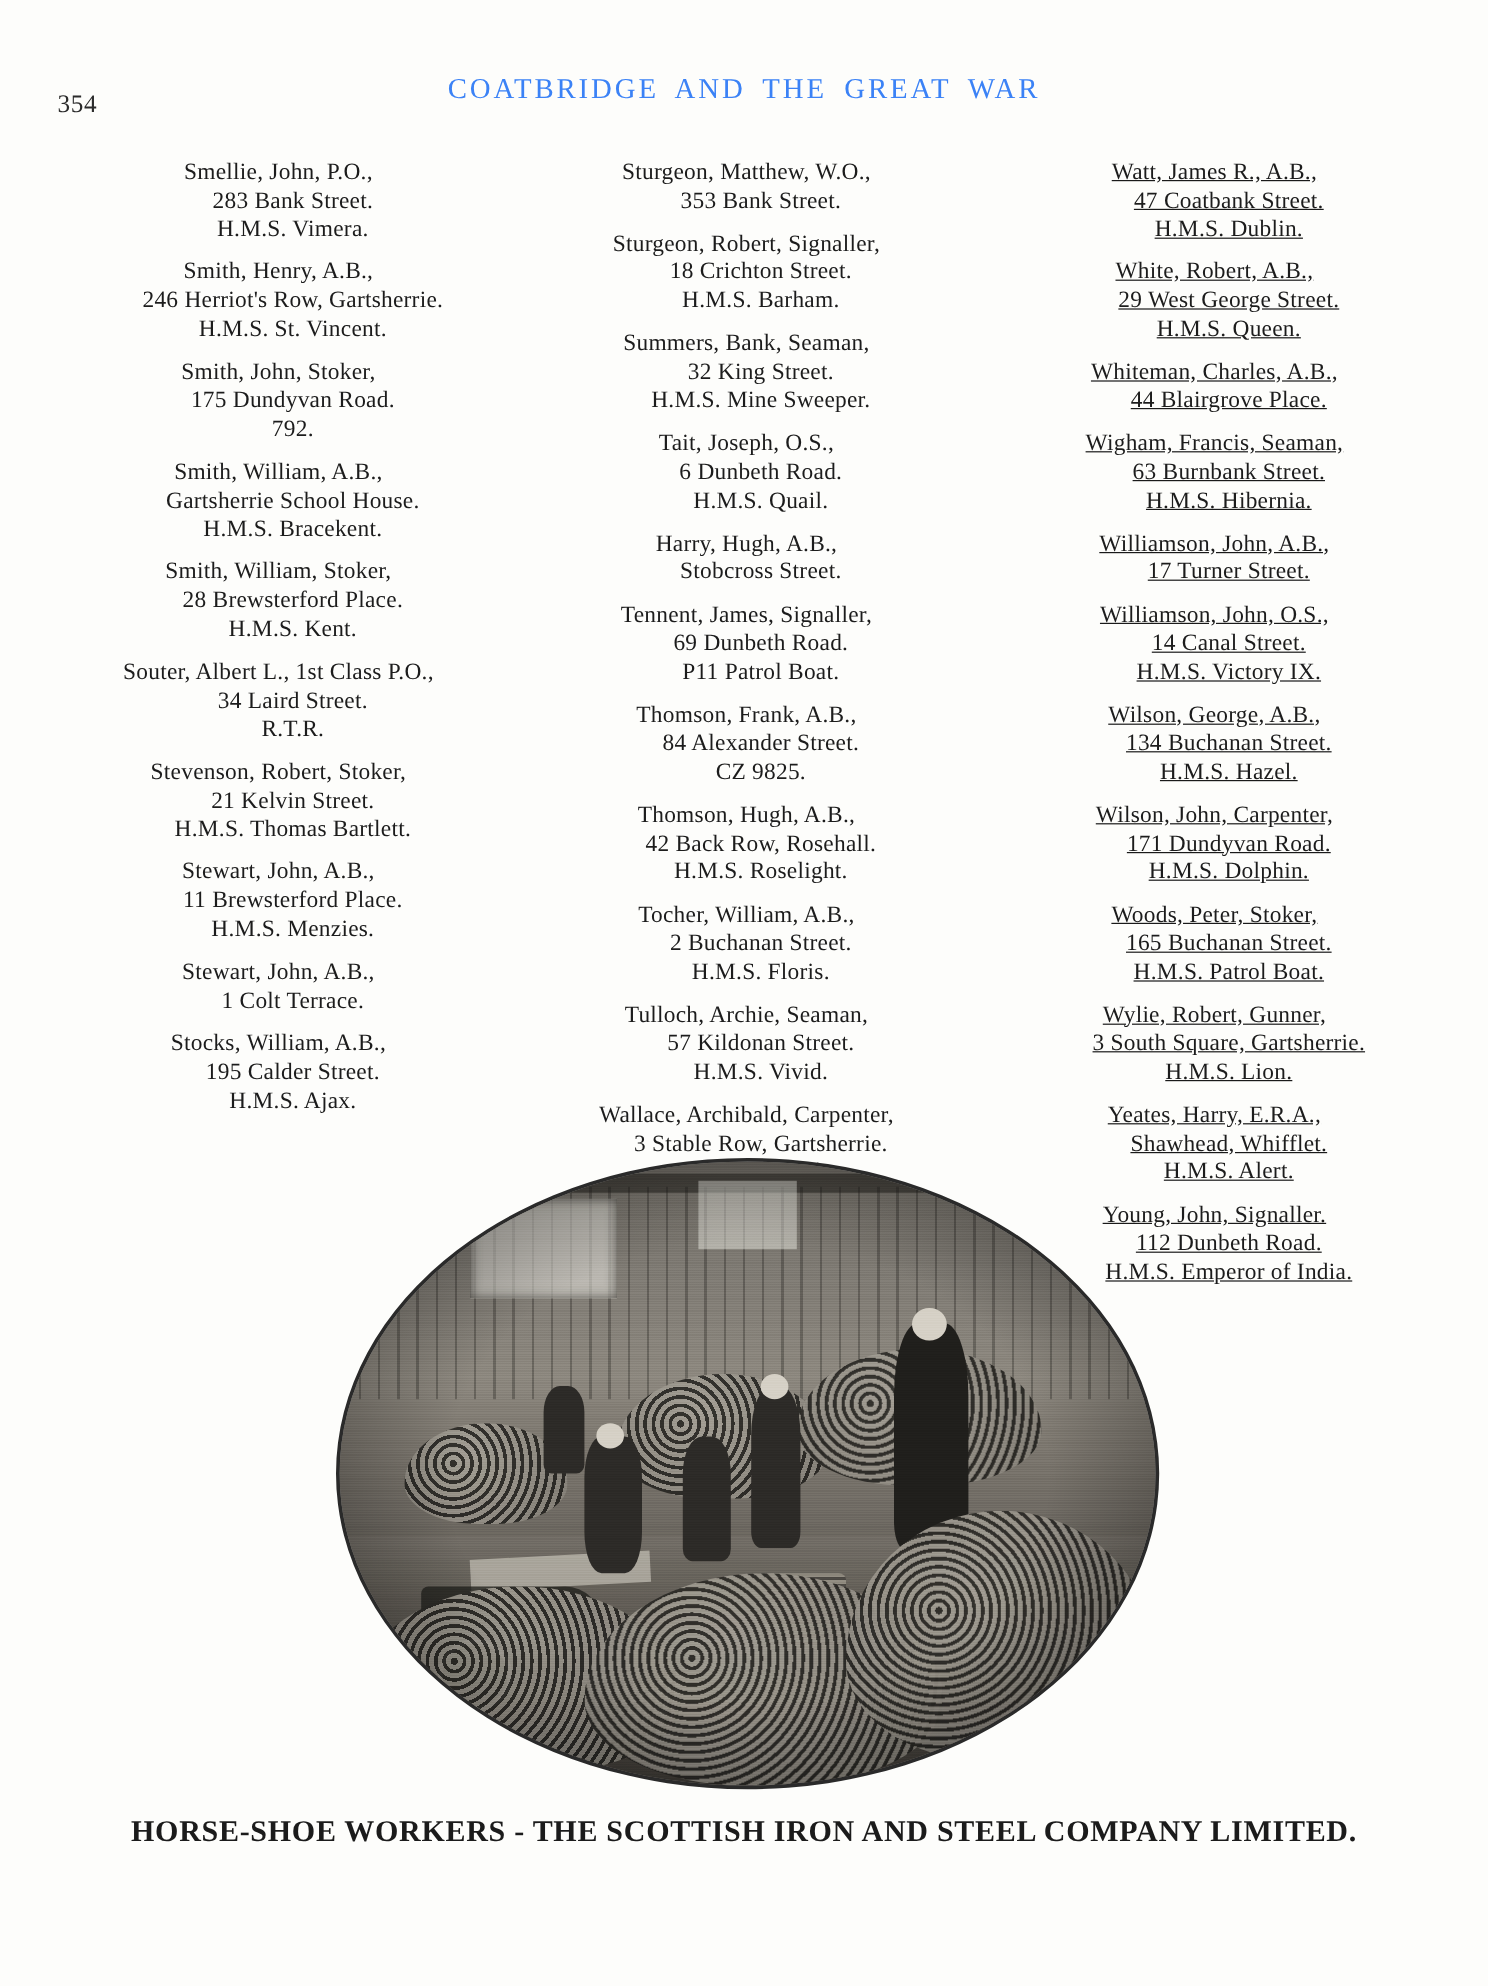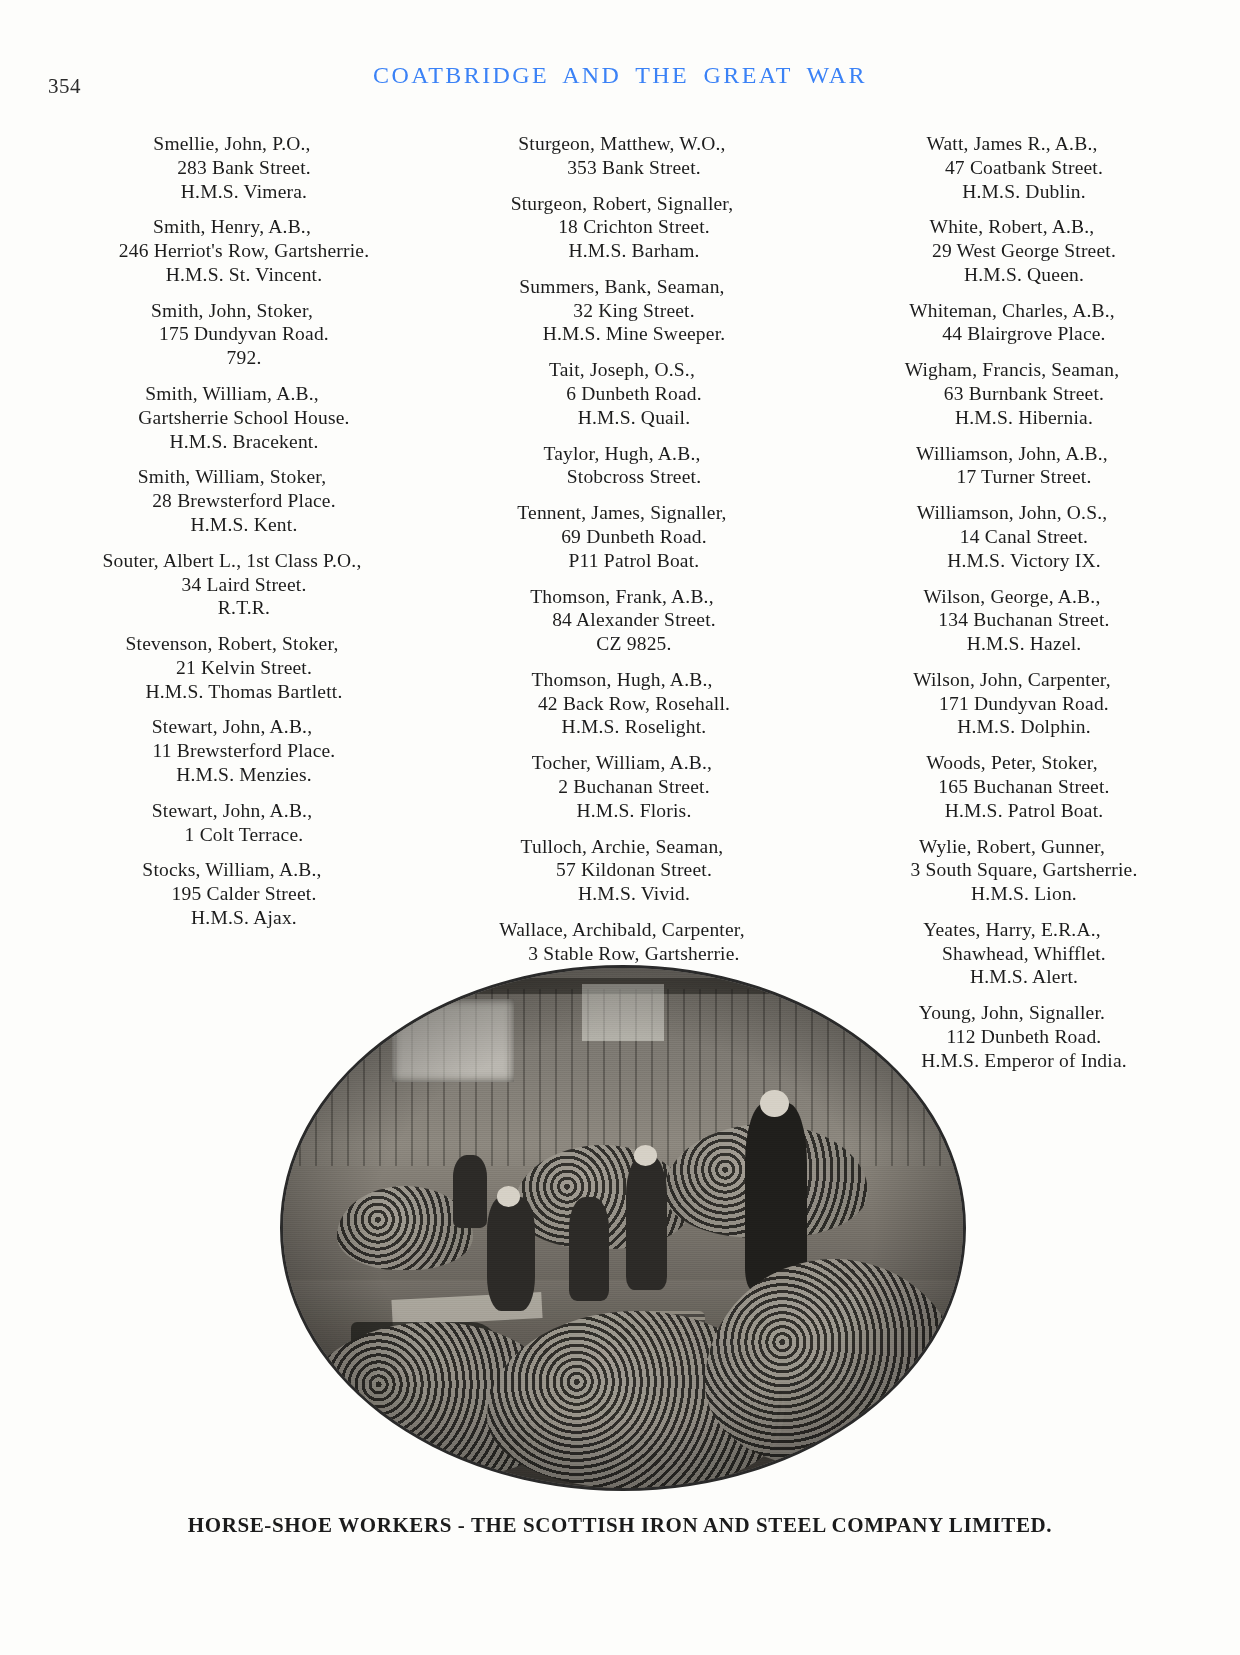--- a/index.html
+++ b/index.html
@@ -47,21 +47,21 @@
     top: 132px;
     width: 1140px;
     display: flex;
     justify-content: space-between;
     align-items: flex-start;
   }
   .column {
     width: 360px;
   }
   .column.col-2 { width: 360px; }
-  .column.col-3 { width: 360px; }
+  .column.col-3 { width: 360px; text-decoration: underline; }
   .entry {
     margin-bottom: 12px;
     font-size: 19.5px;
     line-height: 1.22;
     color: #1c1c1c;
     letter-spacing: 0.2px;
     text-align: center;
   }
   .entry .line {
     white-space: nowrap;
@@ -184,21 +184,21 @@
     background: radial-gradient(ellipse at 50% 50%, rgba(0,0,0,0) 52%, rgba(0,0,0,0.38) 88%, rgba(0,0,0,0.6) 100%);
   }
   .grain {
     position: absolute; left: 0; top: 0; width: 100%; height: 100%;
     background-image:
       repeating-linear-gradient(0deg, rgba(255,255,255,0.035) 0 1px, rgba(0,0,0,0.035) 1px 2px);
     mix-blend-mode: overlay;
   }
   .caption {
     margin-top: 28px;
-    font-size: 21px;
+    font-size: 25px;
     letter-spacing: 0.6px;
     color: #1b1b1b;
     font-family: "Liberation Serif", serif;
     font-weight: bold;
   }
 </style>
 </head>
 <body>
 
 <div class="page">
@@ -272,21 +272,21 @@
           <div class="line">Summers,  Bank,  Seaman,</div>
           <div class="line indent">32 King Street.</div>
           <div class="line indent">H.M.S.  Mine Sweeper.</div>
         </div>
         <div class="entry">
           <div class="line">Tait,  Joseph,  O.S.,</div>
           <div class="line indent">6 Dunbeth Road.</div>
           <div class="line indent">H.M.S.  Quail.</div>
         </div>
         <div class="entry">
-          <div class="line">Taylor,  Hugh,  A.B.,</div>
+          <div class="line">Harry,  Hugh,  A.B.,</div>
           <div class="line indent">Stobcross Street.</div>
         </div>
         <div class="entry">
           <div class="line">Tennent,  James,  Signaller,</div>
           <div class="line indent">69 Dunbeth Road.</div>
           <div class="line indent">P11 Patrol Boat.</div>
         </div>
         <div class="entry">
           <div class="line">Thomson,  Frank,  A.B.,</div>
           <div class="line indent">84 Alexander Street.</div>

